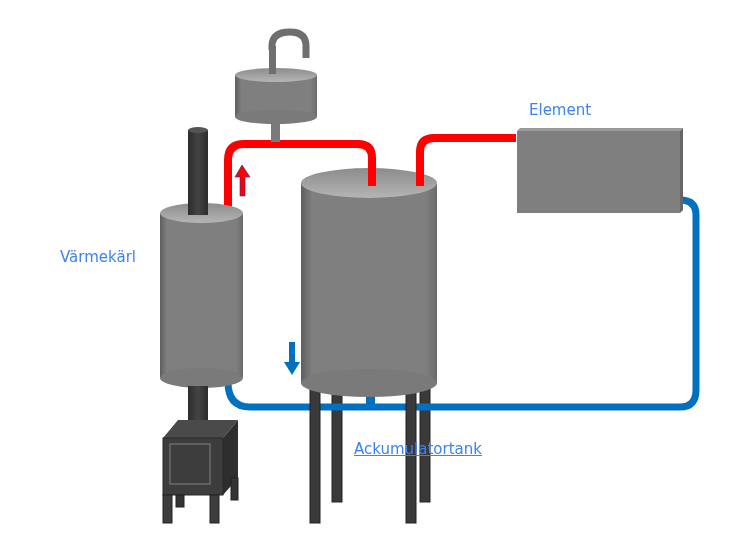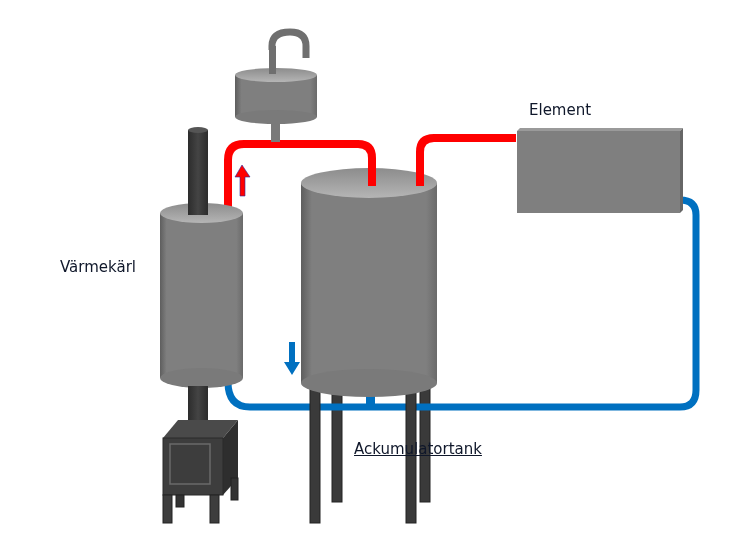--- a/index.html
+++ b/index.html
@@ -1,18 +1,18 @@
 <!DOCTYPE html>
 <html><head>
   <meta charset="utf-8">
   <style>
     html, body { margin: 0; padding: 0; background: #ffffff; }
     body { width: 746px; height: 560px; overflow: hidden; position: relative; }
     svg { position: absolute; left: 0; top: 0; }
-    .lbl { position: absolute; font-family: "DejaVu Sans", sans-serif; font-size: 15px; color: #0f172a; white-space: nowrap; }
+    .lbl { position: absolute; font-family: "DejaVu Sans", sans-serif; font-size: 15px; color: #3b82f6; white-space: nowrap; }
   </style>
 </head>
 <body>
 
 <svg width="746" height="560" viewBox="0 0 746 560">
   <defs>
     <linearGradient id="cylGrad" x1="0" x2="1" y1="0" y2="0">
       <stop offset="0" stop-color="#5e5e5e"></stop>
       <stop offset="0.08" stop-color="#7f7f7f"></stop>
       <stop offset="0.92" stop-color="#7f7f7f"></stop>
@@ -95,15 +95,15 @@
   </g>
 
   <g>
     <polygon points="242,165 235,177 240,177 240,196 245,196 245,177 250,177" fill="#ff0000" stroke="#2a2aa0" stroke-width="0.6"></polygon>
   </g>
   <g>
     <polygon points="289,342 295,342 295,362 300,362 292,375 284,362 289,362" fill="#0070c0"></polygon>
   </g>
 </svg>
 
-<div class="lbl" style="left:60px; top:258px;">Värmekärl</div>
+<div class="lbl" style="left:60px; top:248px;">Värmekärl</div>
 <div class="lbl" style="left:529px; top:101px;">Element</div>
 <div class="lbl" style="left:354px; top:440px;text-decoration:underline;">Ackumulatortank</div>
 
 </body></html>

